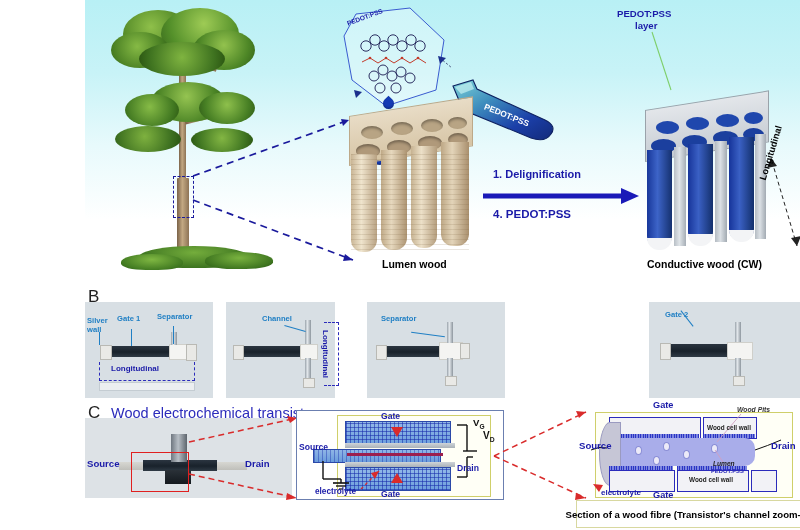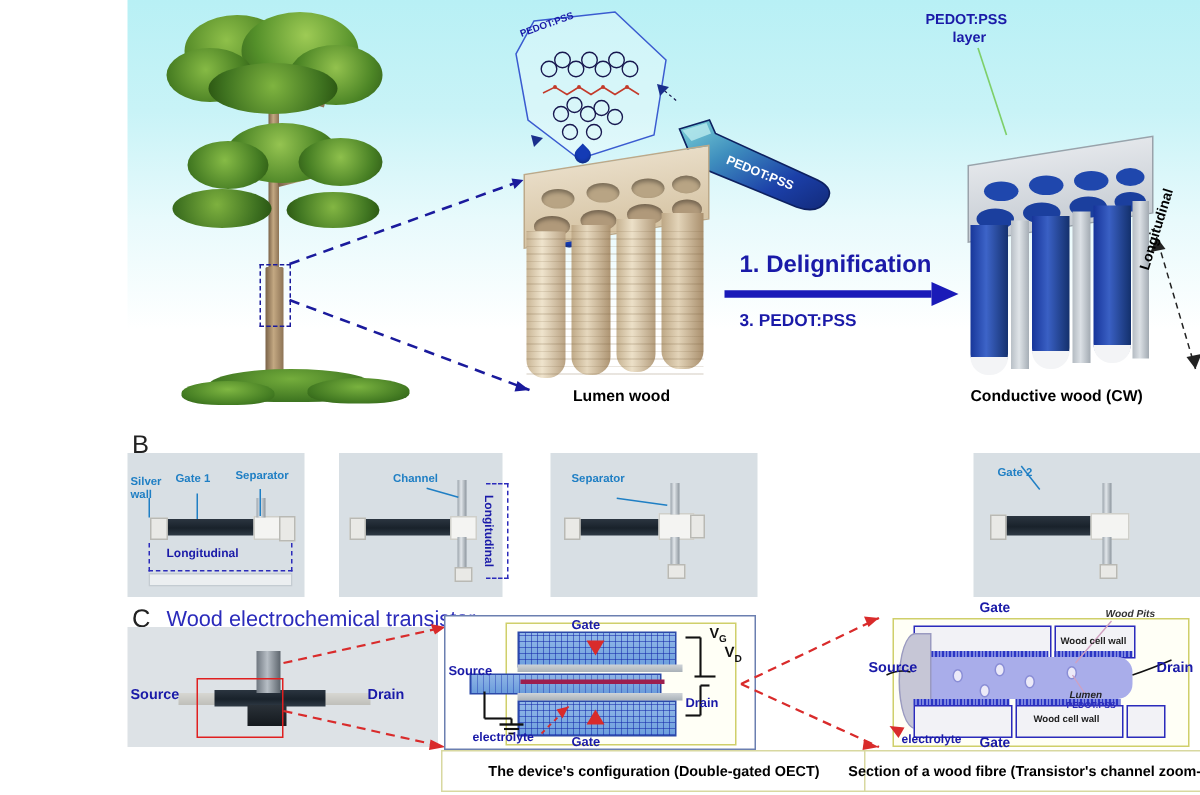--- a/index.html
+++ b/index.html
@@ -217,22 +217,22 @@
            border-radius:0 0 12px 12px;"></div>
       <div class="fibre" style="left:92px;top:26px;width:28px;height:104px;
            background:linear-gradient(to right,#bda785,#e3d4b9 40%,#a98f6d);
            border-radius:0 0 12px 12px;"></div>
 
       <div class="abs" style="left:2px;top:38px;width:118px;height:98px;
         background-image:repeating-linear-gradient(to bottom,rgba(120,95,60,.16) 0 1px,transparent 1px 5px);"></div>
     </div>
     <div class="lbl-bk" style="left:297px;top:258px;font-size:10.5px;">Lumen wood</div>
 
-    <div class="lbl" style="left:408px;top:168px;font-size:16px;">1. Delignification</div>
-    <div class="lbl" style="left:408px;top:208px;font-size:11.5px;">3. PEDOT:PSS</div>
+    <div class="lbl" style="left:408px;top:168px;font-size:11px;">1. Delignification</div>
+    <div class="lbl" style="left:408px;top:208px;font-size:11.5px;">4. PEDOT:PSS</div>
     <svg class="abs" style="left:398px;top:186px;width:160px;height:22px;overflow:visible;">
       <line x1="0" y1="10" x2="138" y2="10" stroke="#1a1ab8" stroke-width="5"></line>
       <polygon points="138,2 156,10 138,18" fill="#1a1ab8"></polygon>
     </svg>
 
     <div class="woodblk" style="left:560px;top:110px;width:122px;height:145px;">
       <div class="abs" style="left:0;top:0;width:122px;height:50px;
            background:linear-gradient(to bottom,#e3e6ea,#c6ccd3);
            transform:skewY(-9deg);transform-origin:left top;border:.6px solid #9aa2aa;"></div>
       <div class="pore" style="left:11px;top:11px;width:23px;height:13px;background:#1f47ad;"></div>
@@ -278,21 +278,21 @@
       <polygon points="36,96 40,86 30,88" fill="#222"></polygon>
     </svg>
     <div class="lbl-bk" style="left:672px;top:178px;font-size:9.4px;
          transform:rotate(-73deg);transform-origin:left top;">Longitudinal</div>
   </div>
 
   <div class="panel-letter" style="left:88px;top:287px;">B</div>
 
   <div id="panelB">
 
-    <div class="bcell" style="left:0px;width:118px;text-align:center;">
+    <div class="bcell" style="left:0px;width:128px;text-align:center;">
       <div class="photo-strip" style="left:22px;top:44px;width:64px;height:11px;"></div>
       <div class="agpad" style="left:15px;top:43px;width:10px;height:13px;"></div>
       <div class="sep" style="left:84px;top:42px;width:18px;height:14px;"></div>
       <div class="agpad" style="left:101px;top:42px;width:9px;height:15px;"></div>
       <div class="screw" style="left:86px;top:30px;width:6px;height:13px;"></div>
 
       <div class="leadline" style="left:14px;top:30px;width:1px;height:13px;"></div>
       <div class="leadline" style="left:46px;top:27px;width:1px;height:17px;"></div>
       <div class="leadline" style="left:88px;top:24px;width:1px;height:18px;"></div>
       <div class="lbl-cy" style="left:2px;top:14px;font-size:7.6px;">Silver</div>
@@ -472,21 +472,18 @@
            font-weight:bold;font-style:italic;white-space:nowrap;">Lumen</div>
       <div class="abs" style="left:126px;top:62px;color:#2b2bbb;font-size:5.8px;
            font-weight:bold;white-space:nowrap;">PEDOT:PSS</div>
       <div class="lbl" style="left:-6px;top:34px;font-size:9.6px;">Source</div>
       <div class="lbl" style="left:16px;top:82px;font-size:8px;">electrolyte</div>
       <svg class="abs" style="left:2px;top:76px;width:20px;height:14px;overflow:visible;">
         <polygon points="12,10 6,2 16,3" fill="#d92b2b"></polygon>
       </svg>
     </div>
 
-    <div class="capbar" style="left:209px;width:282px;">
-      <span class="captxt">The device's configuration (Double-gated OECT)</span>
-    </div>
     <div class="capbar" style="left:491px;width:224px;">
       <span class="captxt">Section of a wood fibre (Transistor's channel zoom-in)</span>
     </div>
   </div>
 
 </div>
 
 </body></html>

